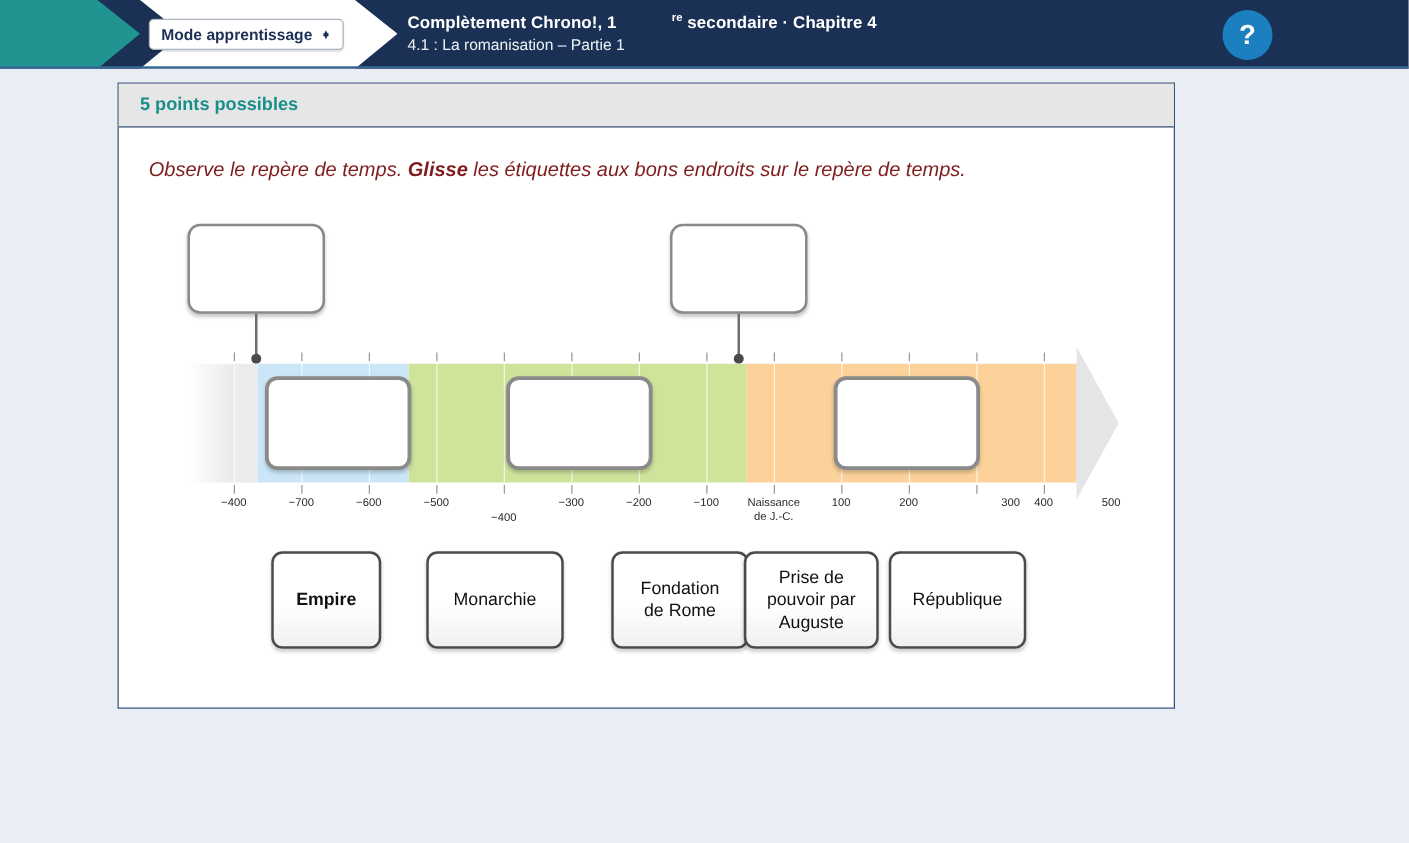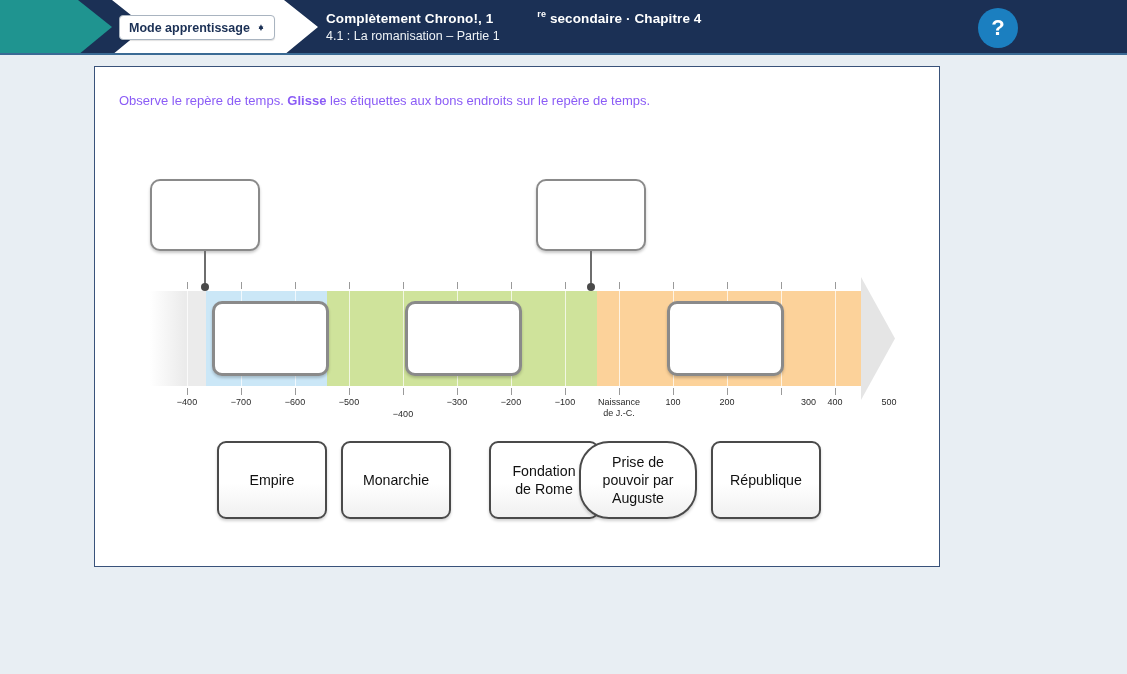--- a/index.html
+++ b/index.html
@@ -76,21 +76,21 @@
   .card-head {
     height: 35px;
     background: #e6e6e6;
     border-bottom: 1px solid #39527a;
     display: flex; align-items: center;
     padding-left: 17px;
     font-size: 14.5px; font-weight: bold; color: #1a8f8a;
   }
   .instr {
     margin: 26px 0 0 24px;
-    font-size: 13px; color: #8b5cf6;
+    font-size: 16px; color: #7f1d1d; font-style: italic;
   }
   .instr b { font-weight: bold; }
 
   
   .tl-wrap {
     position: absolute; left: 0; top: 112px;
     width: 846px; height: 240px;
   }
   
   .callout {
@@ -199,20 +199,23 @@
     <div class="l2">4.1 : La romanisation – Partie 1</div>
   </div>
 
   <div class="help-btn">
     <span>?</span>
   </div>
   <div class="hdr-underline"></div>
 </div>
 
 <div class="card">
+  <div class="card-head">
+    <span>5 points possibles</span>
+  </div>
 
   <div class="instr">
     <span>Observe le repère de temps. </span><b>Glisse</b><span> les étiquettes aux bons endroits sur le repère de temps.</span>
   </div>
 
   <div class="tl-wrap">
 
     <div class="callout" style="left:55px; top:0;"></div>
     <div class="callout-stem" style="left:109px; top:72px; height:35px;"></div>
     <div class="callout-dot" style="left:106px; top:104px;"></div>
@@ -287,25 +290,25 @@
 de J.-C.</div>
       <div class="tick-lbl" style="left:488px; top:106px;">100</div>
       <div class="tick-lbl" style="left:542px; top:106px;">200</div>
       <div class="tick-lbl" style="left:596px; top:106px;text-align:right;">300</div>
       <div class="tick-lbl" style="left:650px; top:106px;">400</div>
       <div class="tick-lbl" style="left:704px; top:106px;">500</div>
     </div>
   </div>
 
   <div class="drag-row">
-    <div class="dcard" style="left:122px; width:110px; white-space:pre-line;">Empire</div>
+    <div class="dcard" style="left:122px; width:88px; white-space:pre-line;font-weight:bold;">Empire</div>
     <div class="dcard" style="left:246px; width:110px; white-space:pre-line;">Monarchie</div>
     <div class="dcard" style="left:369px; width:110px; white-space:pre-line;margin-left:25px;">Fondation
 de Rome</div>
-    <div class="dcard" style="left:484px; width:118px; white-space:pre-line;border-radius:30px;">Prise de
+    <div class="dcard" style="left:500px; width:108px; white-space:pre-line;">Prise de
 pouvoir par
 Auguste</div>
     <div class="dcard" style="left:616px; width:110px; white-space:pre-line;">République</div>
   </div>
 </div>
 
 <div class="footer">
 
   
 

